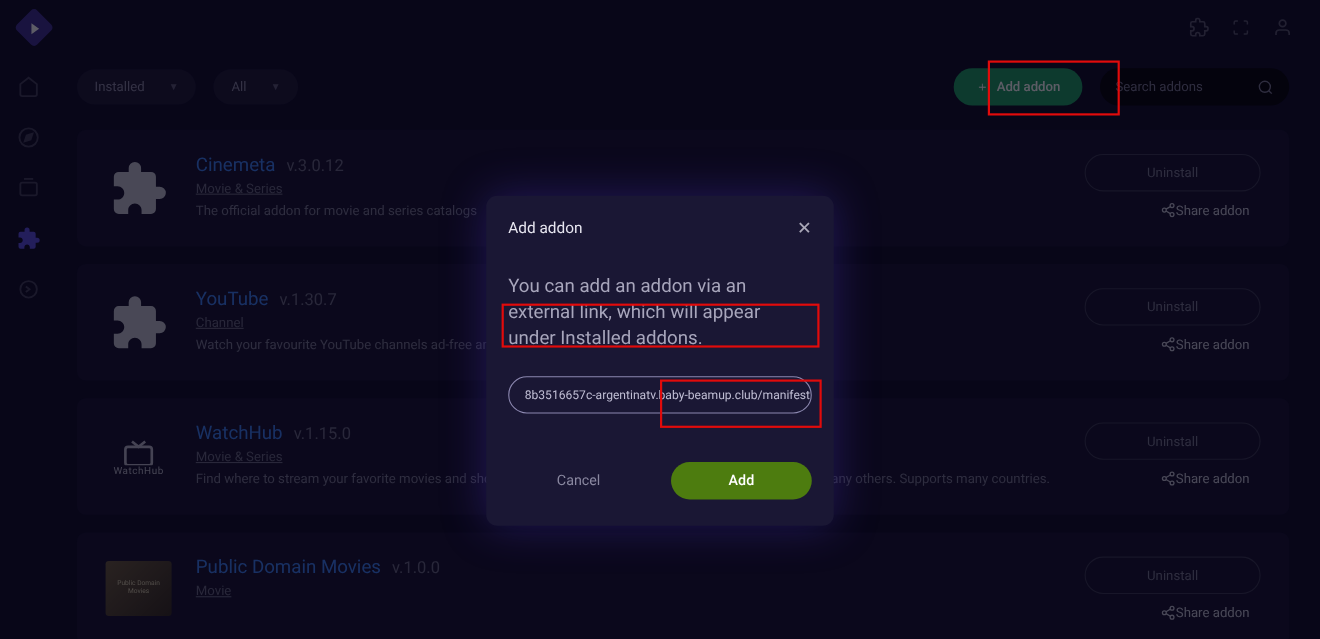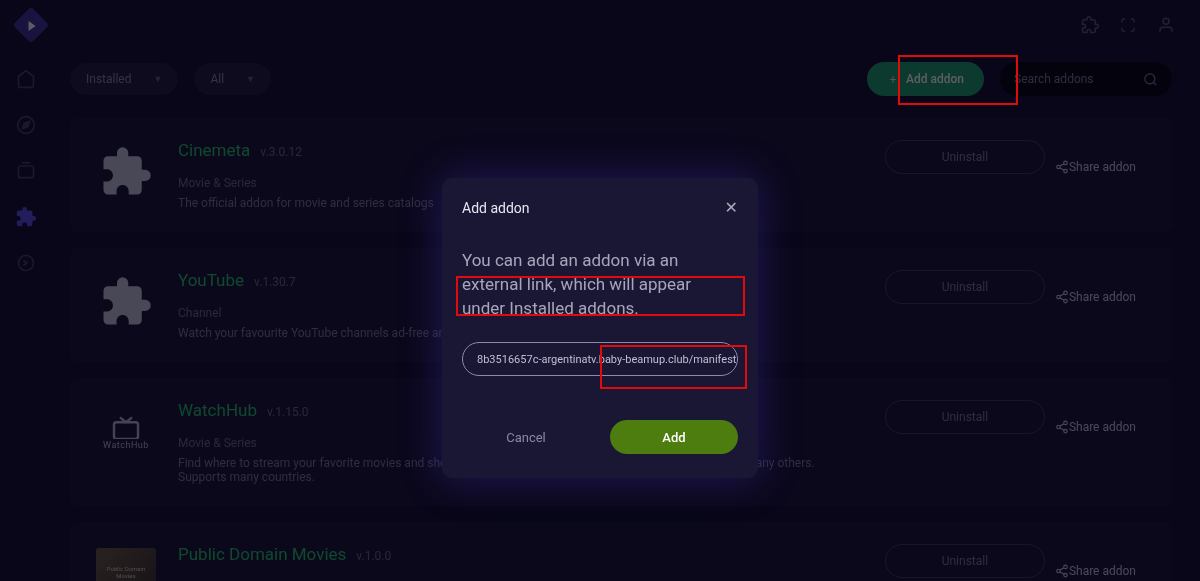--- a/index.html
+++ b/index.html
@@ -128,27 +128,27 @@
     width: 60px; height: 60px;
     display: flex;
     align-items: center;
     justify-content: center;
     flex-shrink: 0;
     margin-top: 2px;
   }
   .puzzle { color: #c7c7d1; }
   .addon-body { flex: 1; min-width: 0; }
   .addon-title-row { display: flex; align-items: baseline; gap: 10px; }
-  .addon-title { color: #22c55e; font-size: 17px; font-weight: 400; }
-  .addon-version { color: #6a6880; font-size: 12px; }
-  .addon-category { color: #6a6880; font-size: 12px; margin-top: 16px; }
+  .addon-title { color: #3b82f6; font-size: 17px; font-weight: 400; }
+  .addon-version { color: #6a6880; font-size: 15px; }
+  .addon-category { color: #6a6880; font-size: 12px; margin-top: 4px; text-decoration: underline; }
   .addon-desc { color: #7a7890; font-size: 12px; margin-top: 6px; }
   .addon-actions {
     display: flex;
-    flex-direction: row;
+    flex-direction: column;
     align-items: flex-end;
     gap: 10px;
     flex-shrink: 0;
   }
   .uninstall-btn {
     border: 1px solid #3a3750;
     border-radius: 18px;
     height: 34px;
     width: 160px;
     display: flex;

